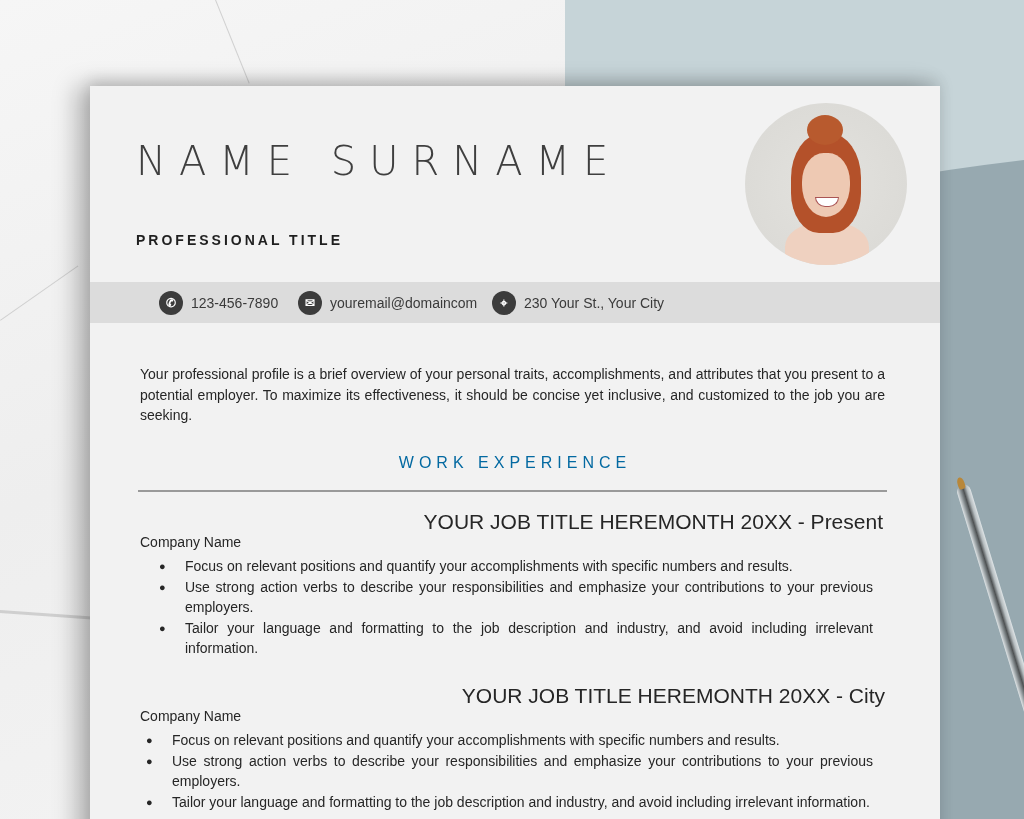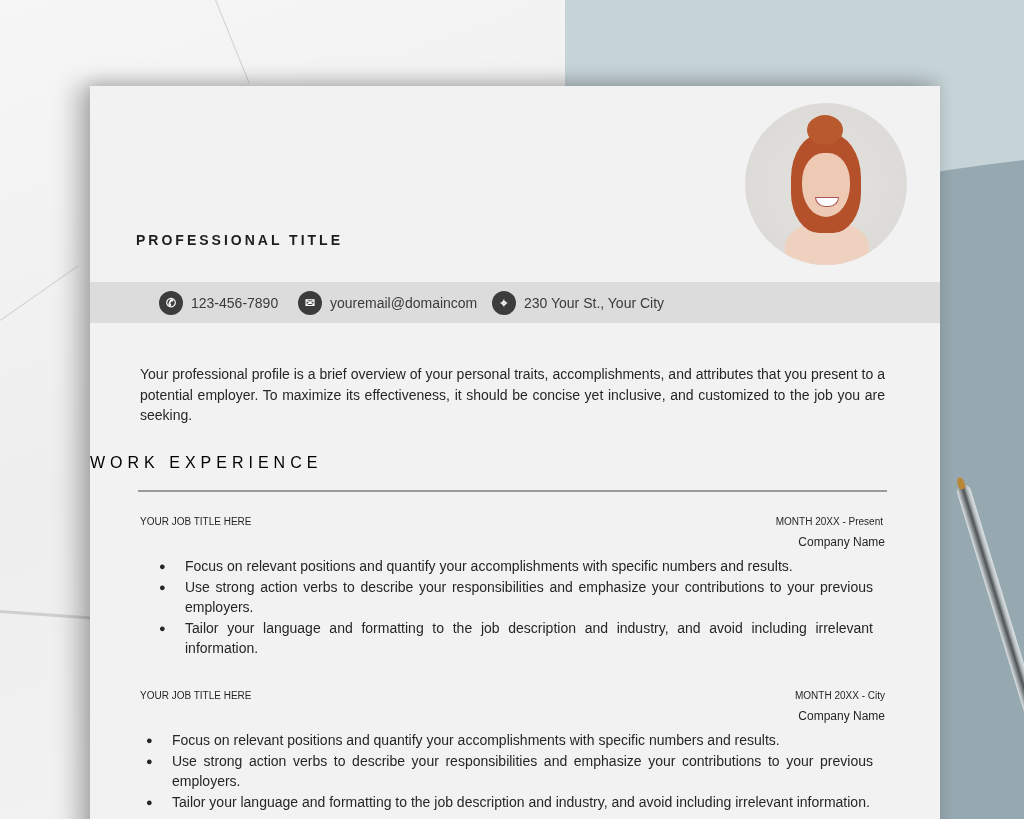--- a/index.html
+++ b/index.html
@@ -20,26 +20,26 @@
     .bun { position:absolute; left:62px; top:12px; width:36px; height:30px; background:#b85a2e; border-radius:50%; }
     .face { position:absolute; left:57px; top:50px; width:48px; height:64px; background:#eec9b3; border-radius:45% 45% 50% 50%; }
     .neck { position:absolute; left:40px; top:120px; width:84px; height:60px; background:#efd1c0; border-radius:40% 40% 0 0; }
     .smile { position:absolute; left:70px; top:94px; width:22px; height:8px; background:#fff; border-radius:0 0 12px 12px; border:1px solid #a55; }
 
     .contact-bar { position:absolute; left:0; top:196px; width:850px; height:41px; background:#dcdcdc; display:flex; align-items:center; }
     .citem { position:absolute; display:flex; align-items:center; font-size:14px; color:#3a3a3a; white-space:nowrap; }
     .cicon { width:24px; height:24px; border-radius:50%; background:#3c3c3c; color:#fff; display:flex; align-items:center; justify-content:center; margin-right:8px; font-size:12px; font-weight:bold; }
 
     .profile { position:absolute; left:50px; top:278px; width:745px; font-size:14px; line-height:20.5px; color:#262626; text-align:justify; }
-    .section-title { position:absolute; left:0; width:850px; top:368px; text-align:left; font-size:16px; letter-spacing:5px; color:#000000; }
+    .section-title { position:absolute; left:0; width:850px; top:368px; text-align:center; font-size:16px; letter-spacing:5px; color:#0369a1; }
     .rule { position:absolute; left:48px; top:404px; width:749px; height:2px; background:#9a9a9a; }
 
     .job { position:absolute; left:50px; width:745px; color:#262626; }
-    .job-head { display:flex; justify-content:space-between; font-size:10px; line-height:20px; }
-    .company { font-size:12px; line-height:20px;text-align:right; }
+    .job-head { display:flex; justify-content:flex-end; font-size:21px; line-height:20px; }
+    .company { font-size:14px; line-height:20px; }
     .bullets { margin:4px 12px 0 0; padding:0; list-style:none; }
     .bullets li { position:relative; font-size:14px; line-height:20.5px; text-align:justify; }
     .bullets li::before { content:"\25CF"; position:absolute; font-size:11px; }
     .job1 .bullets li { padding-left:45px; }
     .job1 .bullets li::before { left:19px; }
     .job1 .job-head { padding-right:2px; }
     .job2 .bullets li { padding-left:32px; }
     .job2 .bullets li::before { left:6px; }
   </style>
 </head>
@@ -51,20 +51,21 @@
   <div class="vein" style="left:0;top:610px;width:92px;height:3px;transform:rotate(4deg);"></div>
 </div>
 <div class="bg-blue">
   <div class="bg-blue-dark"></div>
 </div>
 <div class="pen">
     <div class="pen-tip"></div>
   </div>
 
 <div class="paper">
+  <div class="name">NAME SURNAME</div>
   <div class="title">PROFESSIONAL TITLE</div>
 
   <div class="photo">
     <div class="neck"></div>
     <div class="hair"></div>
     <div class="bun"></div>
     <div class="face"></div>
     <div class="smile"></div>
   </div>
 

